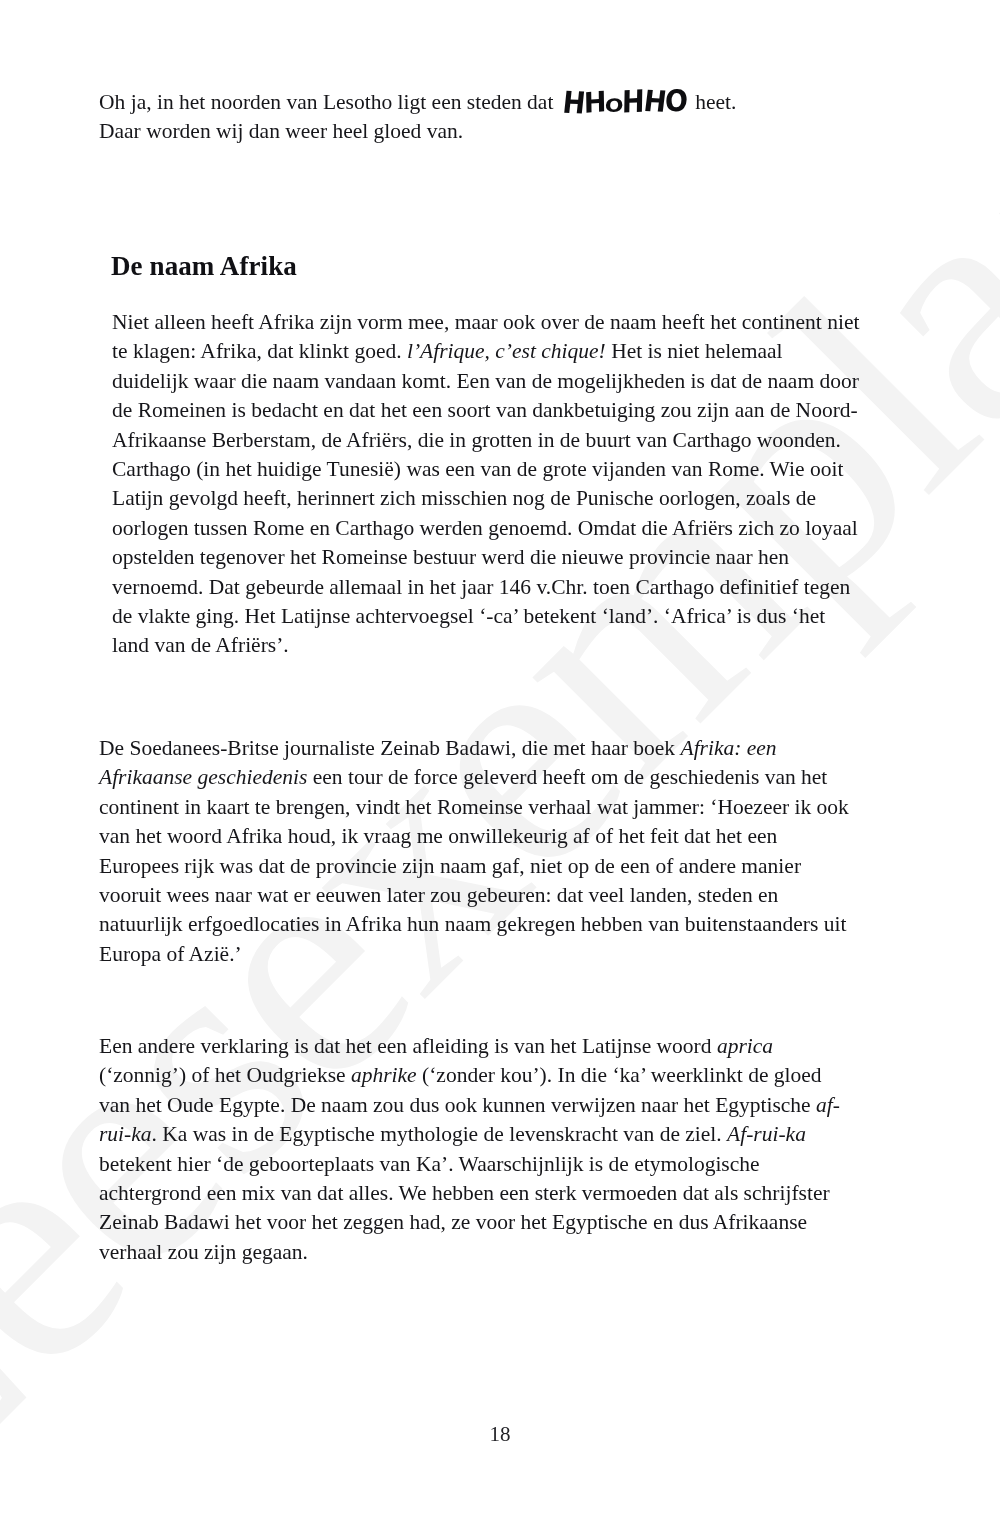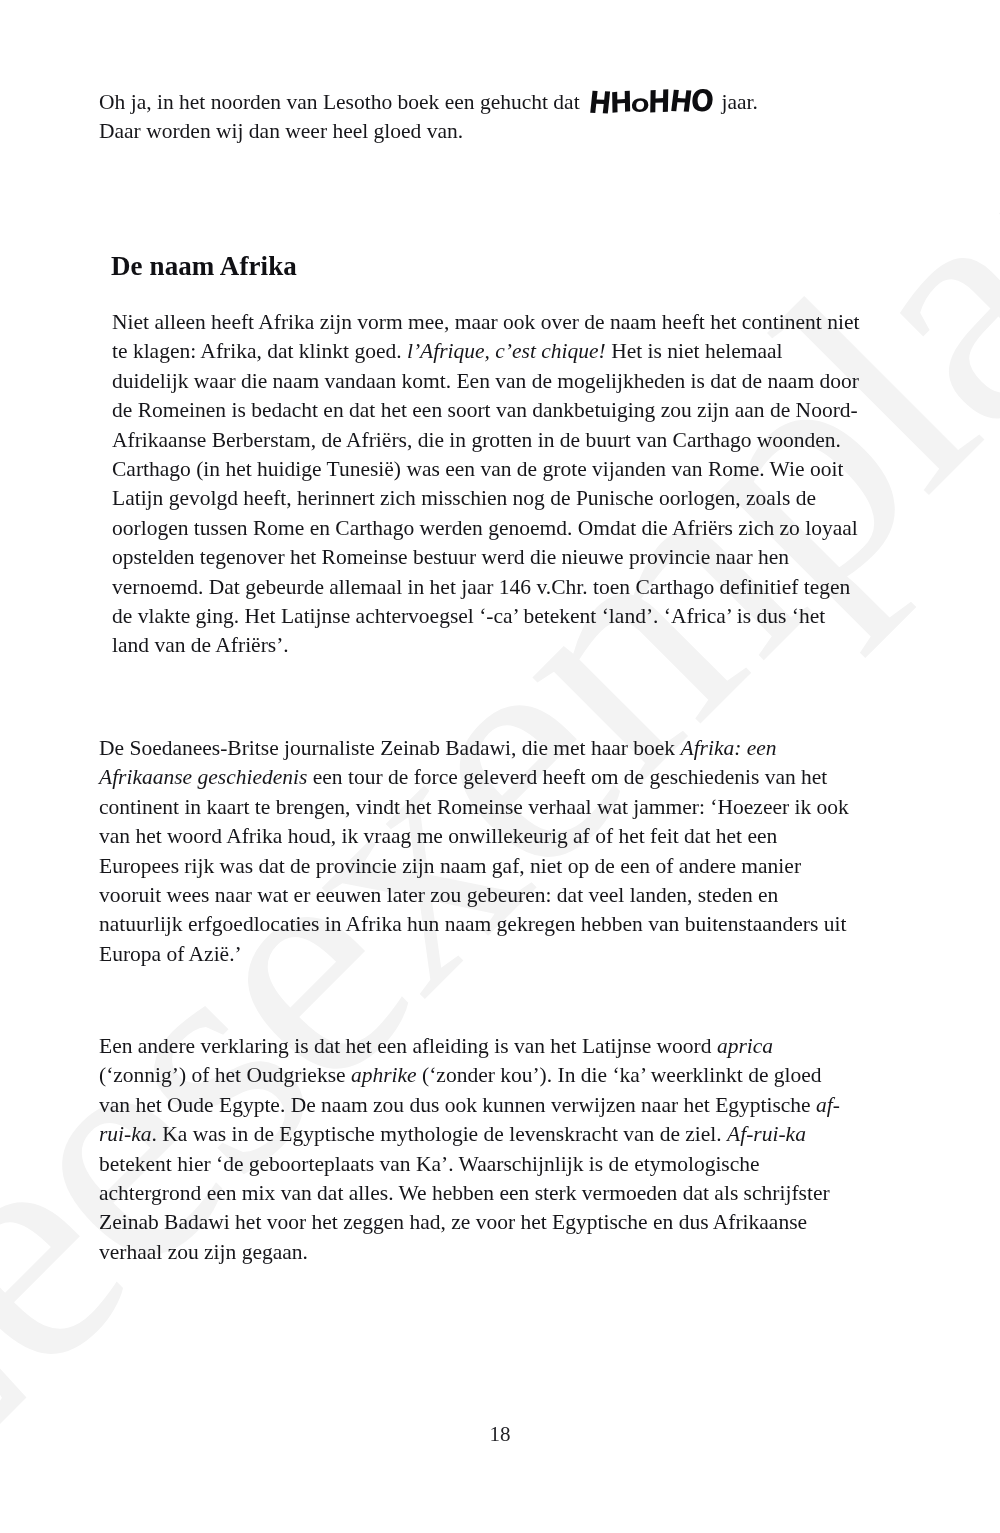--- a/index.html
+++ b/index.html
@@ -143,21 +143,21 @@
 
 <div class="page">
 
   <div class="watermark-layer">
     <div class="watermark-text">Leesexemplaar</div>
   </div>
 
   <div class="content">
 
     <div class="intro-block">
-      <p class="body-text"><span>Oh ja, in het noorden van Lesotho boek een gehucht dat </span><span class="hand-word"><span class="g g1">H</span><span class="g g2">H</span><span class="g g3">O</span><span class="g g4">H</span><span class="g g5">H</span><span class="g g6">O</span></span><span> jaar.</span><br><span>Daar worden wij dan weer heel gloed van.</span></p>
+      <p class="body-text"><span>Oh ja, in het noorden van Lesotho ligt een steden dat </span><span class="hand-word"><span class="g g1">H</span><span class="g g2">H</span><span class="g g3">O</span><span class="g g4">H</span><span class="g g5">H</span><span class="g g6">O</span></span><span> heet.</span><br><span>Daar worden wij dan weer heel gloed van.</span></p>
     </div>
 
     <h2 class="section-heading">De naam Afrika</h2>
 
     <div class="para" id="para-1">
       <p class="body-text"><span>Niet alleen heeft Afrika zijn vorm mee, maar ook over de naam heeft het continent niet te klagen: Afrika, dat klinkt goed. </span><em class="it">l’Afrique, c’est chique!</em><span> Het is niet helemaal duidelijk waar die naam vandaan komt. Een van de mogelijkheden is dat de naam door de Romeinen is bedacht en dat het een soort van dankbetuiging zou zijn aan de Noord-Afrikaanse Berberstam, de Afriërs, die in grotten in de buurt van Carthago woonden. Carthago (in het huidige Tunesië) was een van de grote vijanden van Rome. Wie ooit Latijn gevolgd heeft, herinnert zich misschien nog de Punische oorlogen, zoals de oorlogen tussen Rome en Carthago werden genoemd. Omdat die Afriërs zich zo loyaal opstelden tegenover het Romeinse bestuur werd die nieuwe provincie naar hen vernoemd. Dat gebeurde allemaal in het jaar 146 v.Chr. toen Carthago definitief tegen de vlakte ging. Het Latijnse achtervoegsel ‘-ca’ betekent ‘land’. ‘Africa’ is dus ‘het land van de Afriërs’.</span></p>
     </div>
 
     <div class="para" id="para-2">
       <p class="body-text"><span>De Soedanees-Britse journaliste Zeinab Badawi, die met haar boek </span><em class="it">Afrika: een Afrikaanse geschiedenis</em><span> een tour de force geleverd heeft om de geschiedenis van het continent in kaart te brengen, vindt het Romeinse verhaal wat jammer: ‘Hoezeer ik ook van het woord Afrika houd, ik vraag me onwillekeurig af of het feit dat het een Europees rijk was dat de provincie zijn naam gaf, niet op de een of andere manier vooruit wees naar wat er eeuwen later zou gebeuren: dat veel landen, steden en natuurlijk erfgoedlocaties in Afrika hun naam gekregen hebben van buitenstaanders uit Europa of Azië.’</span></p>

